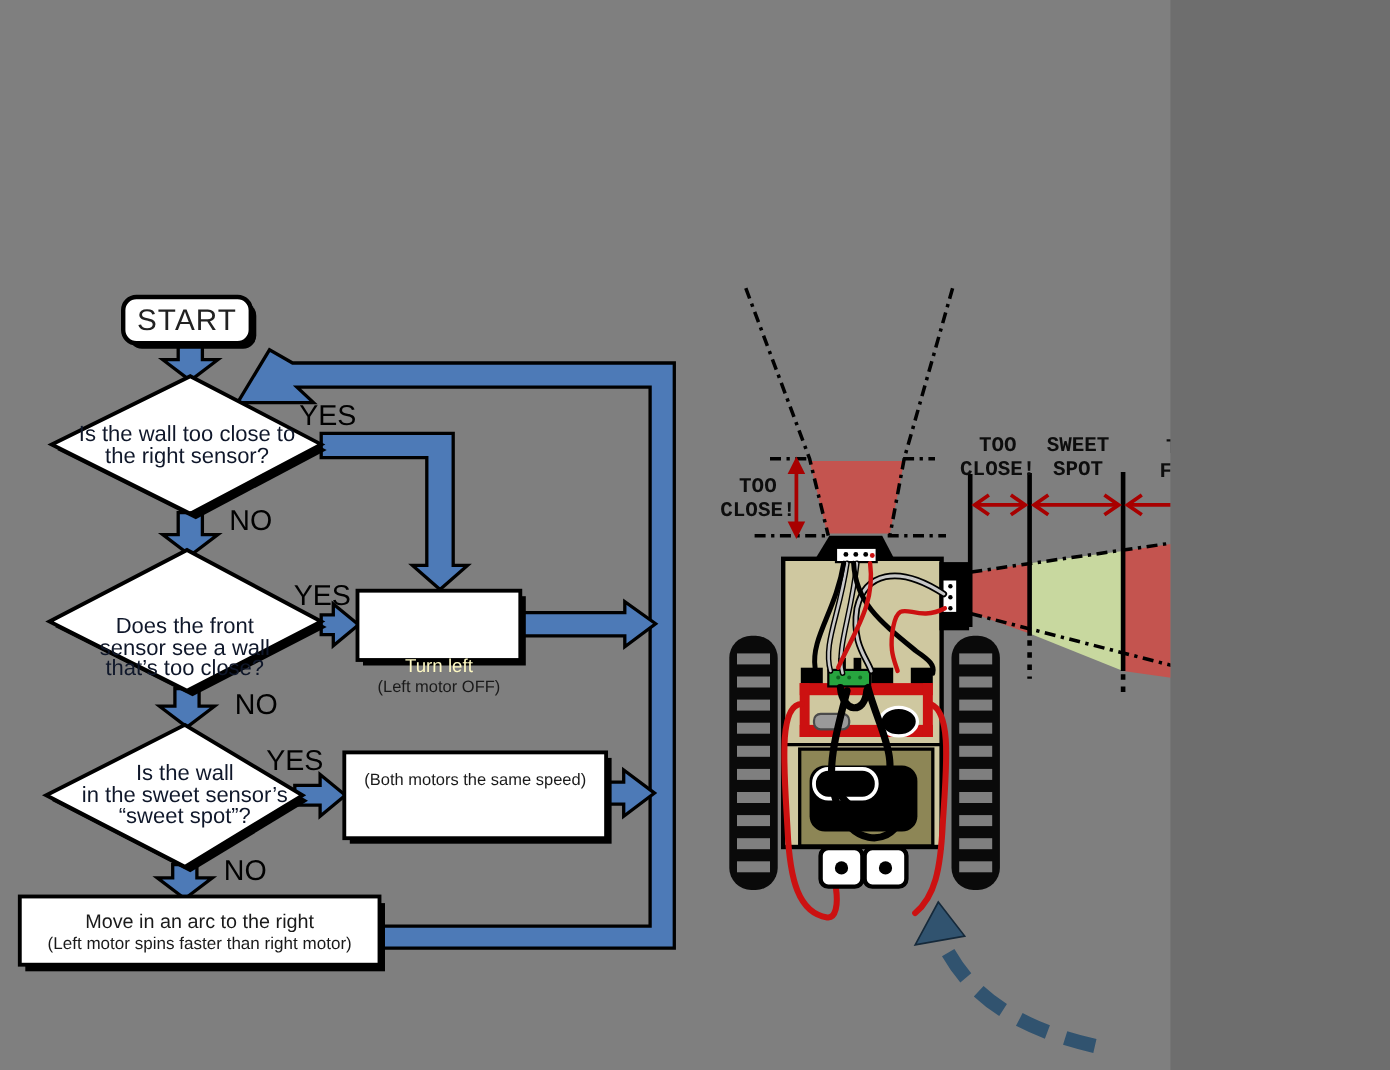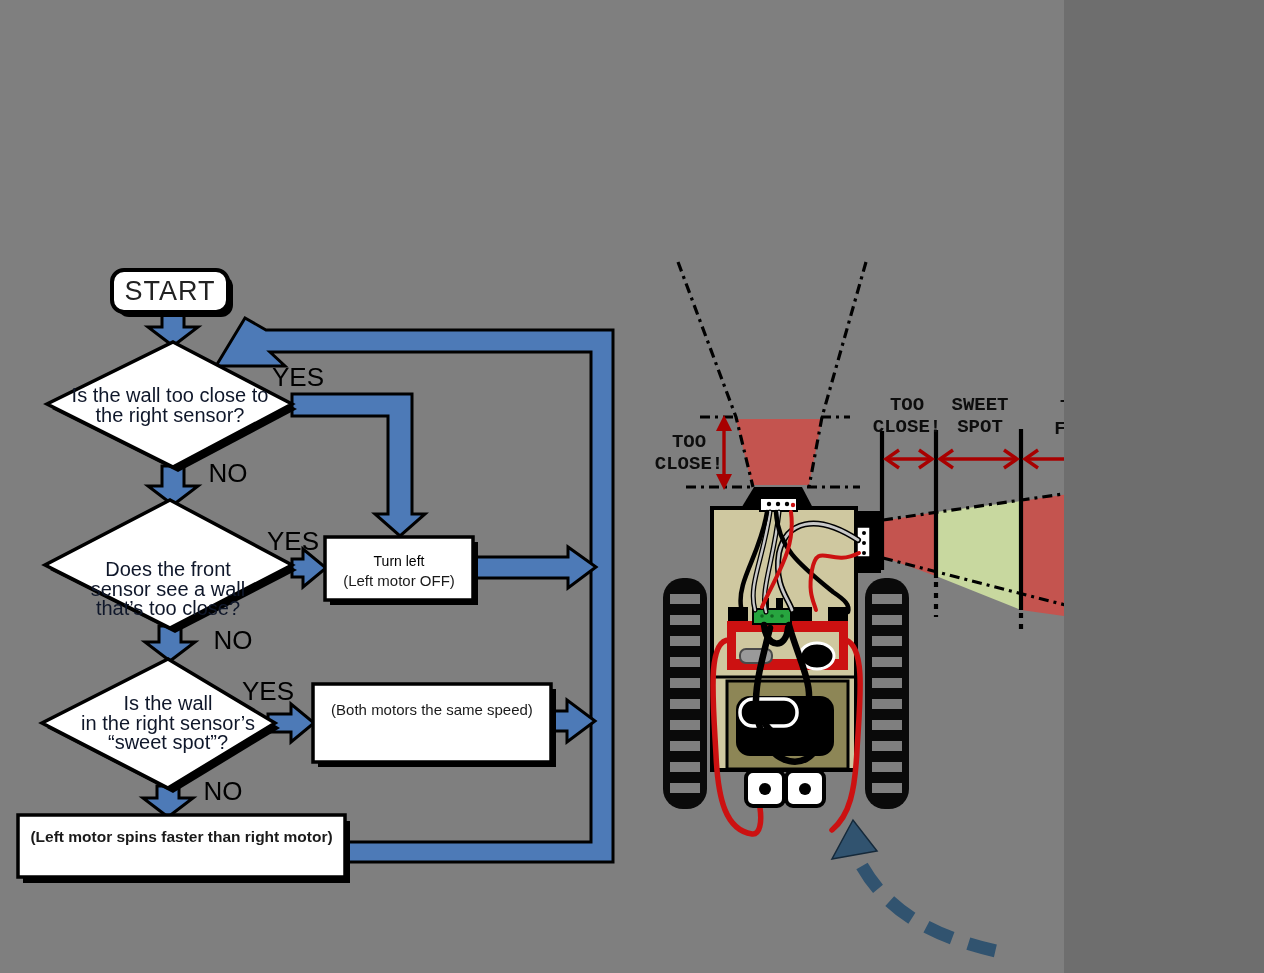--- a/index.html
+++ b/index.html
@@ -2,24 +2,24 @@
 <html><head>
 <meta charset="utf-8">
 <style>
   html,body{margin:0;padding:0;}
   body{background:#6e6e6e;font-family:"Liberation Sans",sans-serif;}
   #stage{position:relative;width:1064px;height:973px;background:#7f7f7f;overflow:hidden;}
   #scene{position:absolute;left:0;top:0;}
   .lbl{position:absolute;text-align:center;color:#111;}
   .branch{font-weight:normal;font-size:26px;letter-spacing:0px;color:#000;}
   .dtext{font-size:20px;line-height:19.5px;color:#0f172a;}
-  .ptitle{font-size:14px;line-height:21px;color:#000000;}
+  .ptitle{font-size:17px;line-height:21px;color:#fef9c3;margin-top:44px;}
   .psub{font-size:15px;line-height:18px;color:#1a1a1a;}
   .ptitle-big{font-size:18px;line-height:22px;color:#1a1a1a;}
-  .psub-big{font-size:15.5px;line-height:19px;color:#1a1a1a;font-weight:bold;}
+  .psub-big{font-size:15.5px;line-height:19px;color:#1a1a1a;}
   .start{font-size:27px;letter-spacing:1px;color:#222;line-height:42px;}
   .zone{font-weight:bold;font-size:19px;line-height:22px;color:#0d0d0d;font-family:Liberation Mono, monospace;}
 </style>
 </head>
 <body>
 
 <div id="stage">
 
   <svg id="scene" width="1264" height="973" viewBox="0 0 1264 973">
 
@@ -233,32 +233,33 @@
     <div>Is the wall too close to</div>
     <div>the right sensor?</div>
   </div>
   <div class="lbl dtext" style="left:58px;top:514px;width:220px;margin-top:46px;">
     <div>Does the front</div>
     <div>sensor see a wall</div>
     <div>that’s too close?</div>
   </div>
   <div class="lbl dtext" style="left:50px;top:694px;width:236px;">
     <div>Is the wall</div>
-    <div>in the right sensor’s</div>
+    <div>in the sweet sensor’s</div>
     <div>“sweet spot”?</div>
   </div>
 
   <div class="lbl" style="left:325px;top:551px;width:148px;">
     <div class="ptitle">Turn left</div>
     <div class="psub">(Left motor OFF)</div>
   </div>
   <div class="lbl" style="left:313px;top:701px;width:238px;">
     <div class="psub">(Both motors the same speed)</div>
   </div>
   <div class="lbl" style="left:18px;top:827px;width:327px;">
+    <div class="ptitle-big">Move in an arc to the right</div>
     <div class="psub-big">(Left motor spins faster than right motor)</div>
   </div>
 
   <div class="lbl branch" style="left:268px;top:362px;width:60px;">YES</div>
   <div class="lbl branch" style="left:198px;top:458px;width:60px;">NO</div>
   <div class="lbl branch" style="left:263px;top:526px;width:60px;">YES</div>
   <div class="lbl branch" style="left:203px;top:625px;width:60px;">NO</div>
   <div class="lbl branch" style="left:238px;top:676px;width:60px;">YES</div>
   <div class="lbl branch" style="left:193px;top:776px;width:60px;">NO</div>
 

